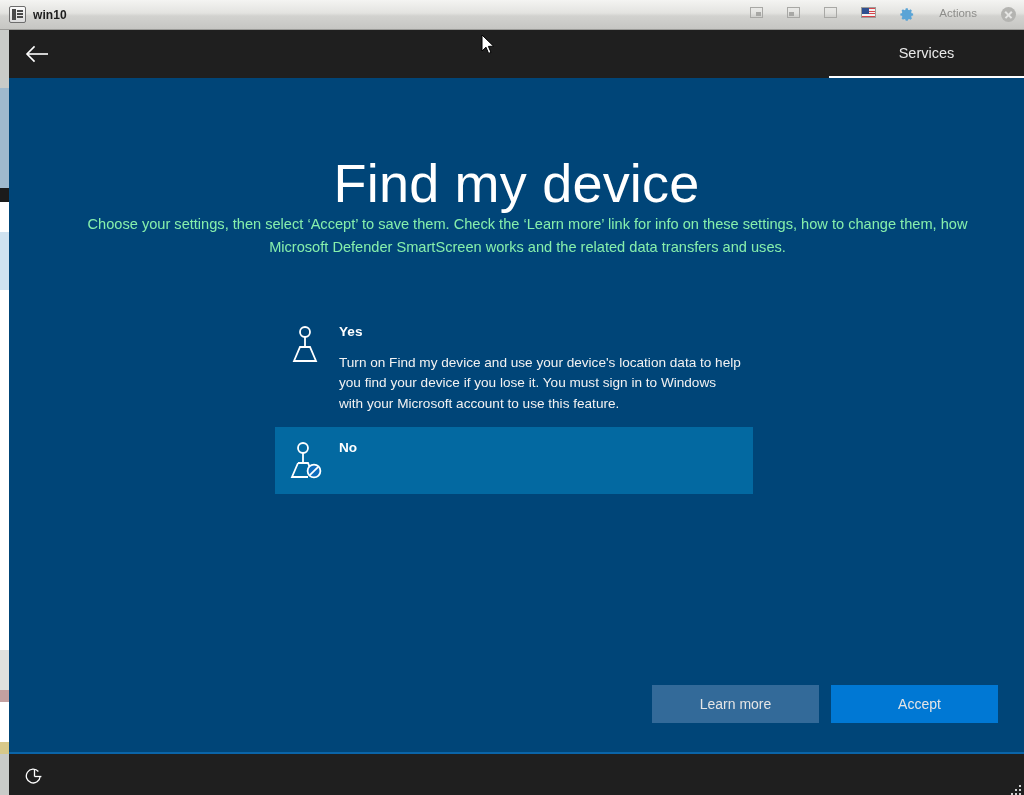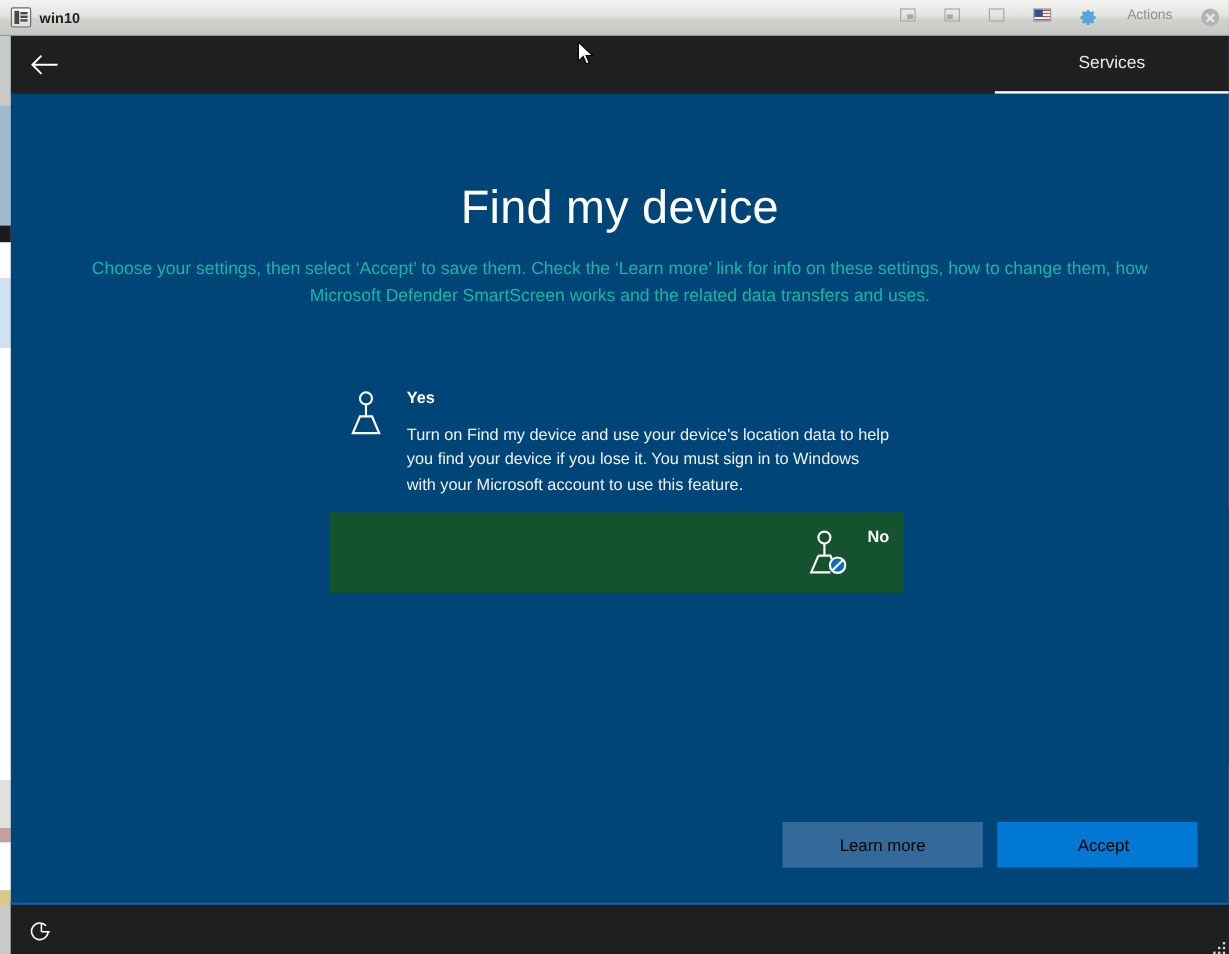--- a/index.html
+++ b/index.html
@@ -204,52 +204,51 @@
     font-size: 14.5px;
     color: #e9e9e9;
   }
 
   
   #oobe-title {
     position: absolute;
     left: 0; top: 122px;
     width: 1015px;
     text-align: center;
-    font-size: 39px;
+    font-size: 54px;
     font-weight: 300;
     color: #ffffff;
     letter-spacing: .2px;
   }
   #oobe-subtitle {
     position: absolute;
-    left: 50px; top: 183px;
+    left: 61px; top: 183px;
     width: 915px;
     text-align: center;
     font-size: 14.6px;
     line-height: 23px;
-    color: #14b8a6;
+    color: #86efac;
     font-weight: 400;
   }
 
   
   #options {
     position: absolute;
     left: 266px; top: 281px;
     width: 478px;
   }
   .option {
     display: flex;
     align-items: flex-start;
     padding: 11px 12px 13px 12px;
     box-sizing: border-box;
     width: 478px;
   }
   .option.selected {
-    background: #14532d;
-    justify-content: flex-end;
+    background: #0369a1;
   }
   .option .opt-icon {
     width: 40px;
     flex: 0 0 40px;
     padding-top: 3px;
     display: flex;
     justify-content: center;
   }
   .option .opt-icon svg { display: block; }
   .option .opt-text {
@@ -276,21 +275,21 @@
     left: 643px; top: 655px;
     display: flex;
     gap: 12px;
   }
   .oobe-btn {
     width: 167px;
     height: 38px;
     border: none;
     font-family: "Liberation Sans", sans-serif;
     font-size: 14px;
-    color: #000000;
+    color: #e5e5e5;
     cursor: pointer;
     display: flex;
     align-items: center;
     justify-content: center;
   }
   #learn-more-button { background: #336a99; }
   #accept-button     { background: #0078d4; padding-left: 16px; }
 
   
   #vm-taskbar {

